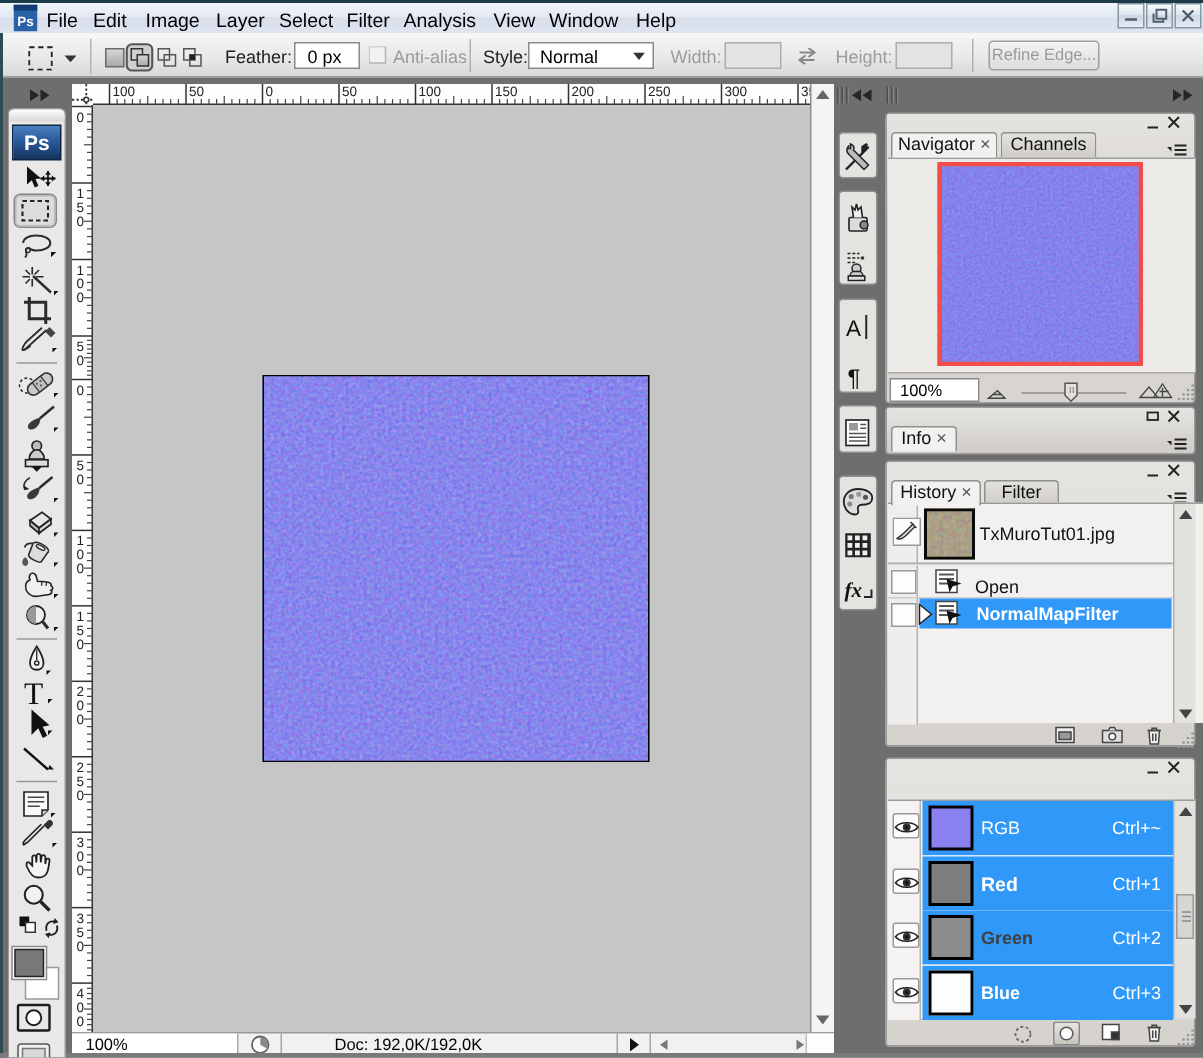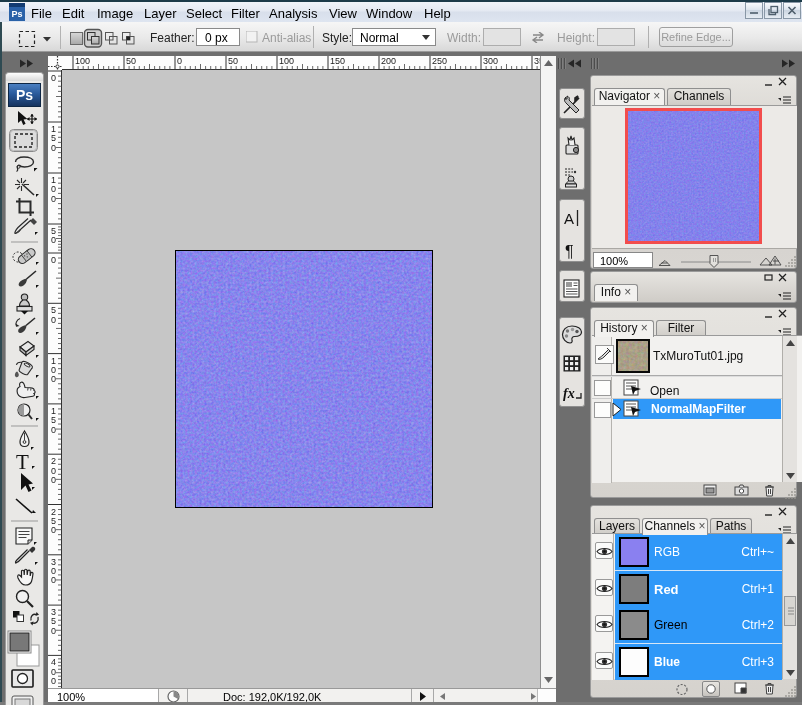--- a/index.html
+++ b/index.html
@@ -918,29 +918,20 @@
 
 <div class="panel" style="top:505px;height:193px;background:linear-gradient(#e6e4e0,#d5d2cd)">
   <div class="ptitle">
     <svg class="abs" style="right:22px;top:4px" width="10" height="7">
         <path d="M1 5 h7" stroke="#222" stroke-width="1.4"></path>
       </svg>
     <svg class="abs" style="right:8px;top:1px" width="10" height="10">
         <path d="M1 1 l7 7 M8 1 l-7 7" stroke="#222" stroke-width="1.3"></path>
       </svg>
   </div>
-  <div class="tabrow">
-    <div class="tab tabinactive" style="left:3px;width:46px">Layers</div>
-    <div class="tab tabactive" style="left:51px;width:66px">Channels <span style="color:#555">×</span></div>
-    <div class="tab tabinactive" style="left:119px;width:42px">Paths</div>
-    <svg class="pmenu" style="top:7px" width="16" height="10">
-        <path d="M1 3 l3 3 l0 -3 Z" fill="#222"></path>
-        <path d="M6 2 h8 M6 5 h8 M6 8 h8" stroke="#222" stroke-width="1.2"></path>
-      </svg>
-  </div>
 
   <div class="abs" style="left:1px;top:27px;width:190px;height:146px;background:#f2f1ef;border-top:1px solid #9a9a9a">
     <div class="abs" style="left:0;top:0;width:22px;height:146px;border-right:1px solid #b5b3af;background:#f4f3f1"></div>
     <div class="chrow" style="top:0"></div>
   <div class="abs" style="left:23px;top:0px;width:167px;height:36px;background:#2f98f8"></div>
       <div class="abs" style="left:3px;top:8px;width:18px;height:17px;background:#fbfbfa;border:1px solid #9a9a9a;border-radius:2px"></div>
       <svg class="abs" style="left:4px;top:11px" width="17" height="13">
         <path d="M1 6.5 C4 2.5 13 2.5 16 6.5 C13 10.5 4 10.5 1 6.5 Z" fill="#fff" stroke="#222" stroke-width="1.1"></path>
         <circle cx="8.5" cy="6.5" r="2.6" fill="#333"></circle>
         <circle cx="8.5" cy="6.5" r="1.1" fill="#111"></circle>
@@ -961,21 +952,21 @@
       <span class="abs" style="left:125px;top:47.5px;width:57px;text-align:right;font-size:12px;color:#fff">Ctrl+1</span>
       <div class="abs" style="left:23px;top:72.5px;width:167px;height:1px;background:#cfe4f8;opacity:0.8"></div>
       <div class="abs" style="left:23px;top:73px;width:167px;height:36px;background:#2f98f8"></div>
       <div class="abs" style="left:3px;top:81px;width:18px;height:17px;background:#fbfbfa;border:1px solid #9a9a9a;border-radius:2px"></div>
       <svg class="abs" style="left:4px;top:84px" width="17" height="13">
         <path d="M1 6.5 C4 2.5 13 2.5 16 6.5 C13 10.5 4 10.5 1 6.5 Z" fill="#fff" stroke="#222" stroke-width="1.1"></path>
         <circle cx="8.5" cy="6.5" r="2.6" fill="#333"></circle>
         <circle cx="8.5" cy="6.5" r="1.1" fill="#111"></circle>
       </svg>
       <div class="abs" style="left:27px;top:76px;width:30px;height:30px;border:2px solid #000;background:#8b8b8b"></div>
-      <span class="abs" style="left:62px;top:84px;font-size:12px;font-weight:normal;color:#000000">Green</span>
+      <span class="abs" style="left:62px;top:84px;font-size:12px;font-weight:bold;color:#404040">Green</span>
       <span class="abs" style="left:125px;top:84px;width:57px;text-align:right;font-size:12px;color:#fff">Ctrl+2</span>
       <div class="abs" style="left:23px;top:109px;width:167px;height:1px;background:#cfe4f8;opacity:0.8"></div>
       <div class="abs" style="left:23px;top:109.5px;width:167px;height:36px;background:#2f98f8"></div>
       <div class="abs" style="left:3px;top:117.5px;width:18px;height:17px;background:#fbfbfa;border:1px solid #9a9a9a;border-radius:2px"></div>
       <svg class="abs" style="left:4px;top:120.5px" width="17" height="13">
         <path d="M1 6.5 C4 2.5 13 2.5 16 6.5 C13 10.5 4 10.5 1 6.5 Z" fill="#fff" stroke="#222" stroke-width="1.1"></path>
         <circle cx="8.5" cy="6.5" r="2.6" fill="#333"></circle>
         <circle cx="8.5" cy="6.5" r="1.1" fill="#111"></circle>
       </svg>
       <div class="abs" style="left:27px;top:112.5px;width:30px;height:30px;border:2px solid #000;background:#fdfdfd"></div>

